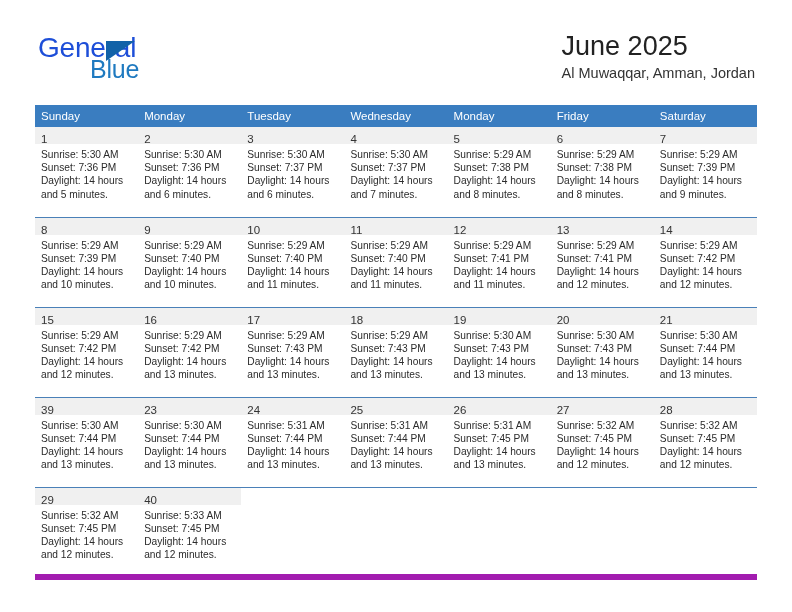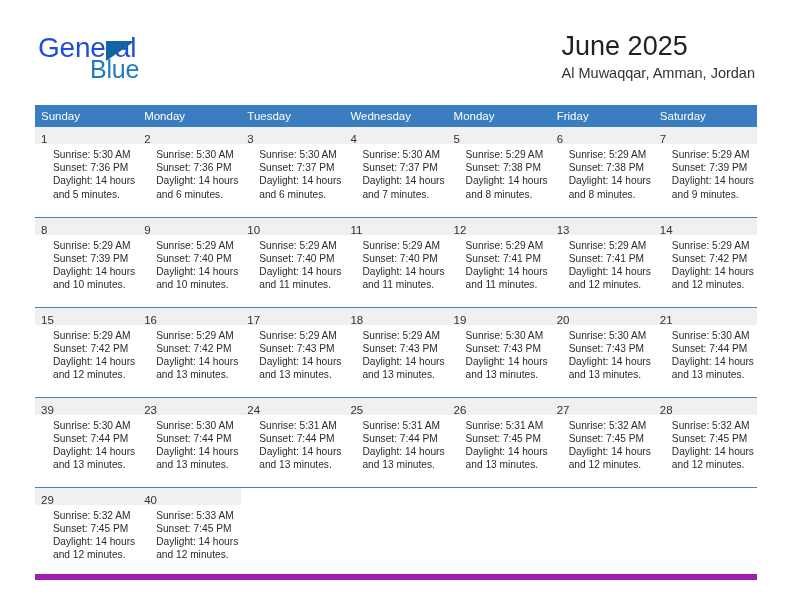--- a/index.html
+++ b/index.html
@@ -141,21 +141,20 @@
     padding: 2px 0 0 6px;
     box-sizing: border-box;
   }
   .daynum {
     font-size: 11.5px;
     color: #333333;
     line-height: 14px;
   }
   .cell-lines {
     padding: 4px 4px 0 6px;
-    margin-left: 12px;
   }
   .cell-line {
     font-size: 10.2px;
     color: #2b2b2b;
     line-height: 13.2px;
     white-space: nowrap;
   }
   .cell.empty .daynum-band { background: transparent; }
 </style>
 </head>

